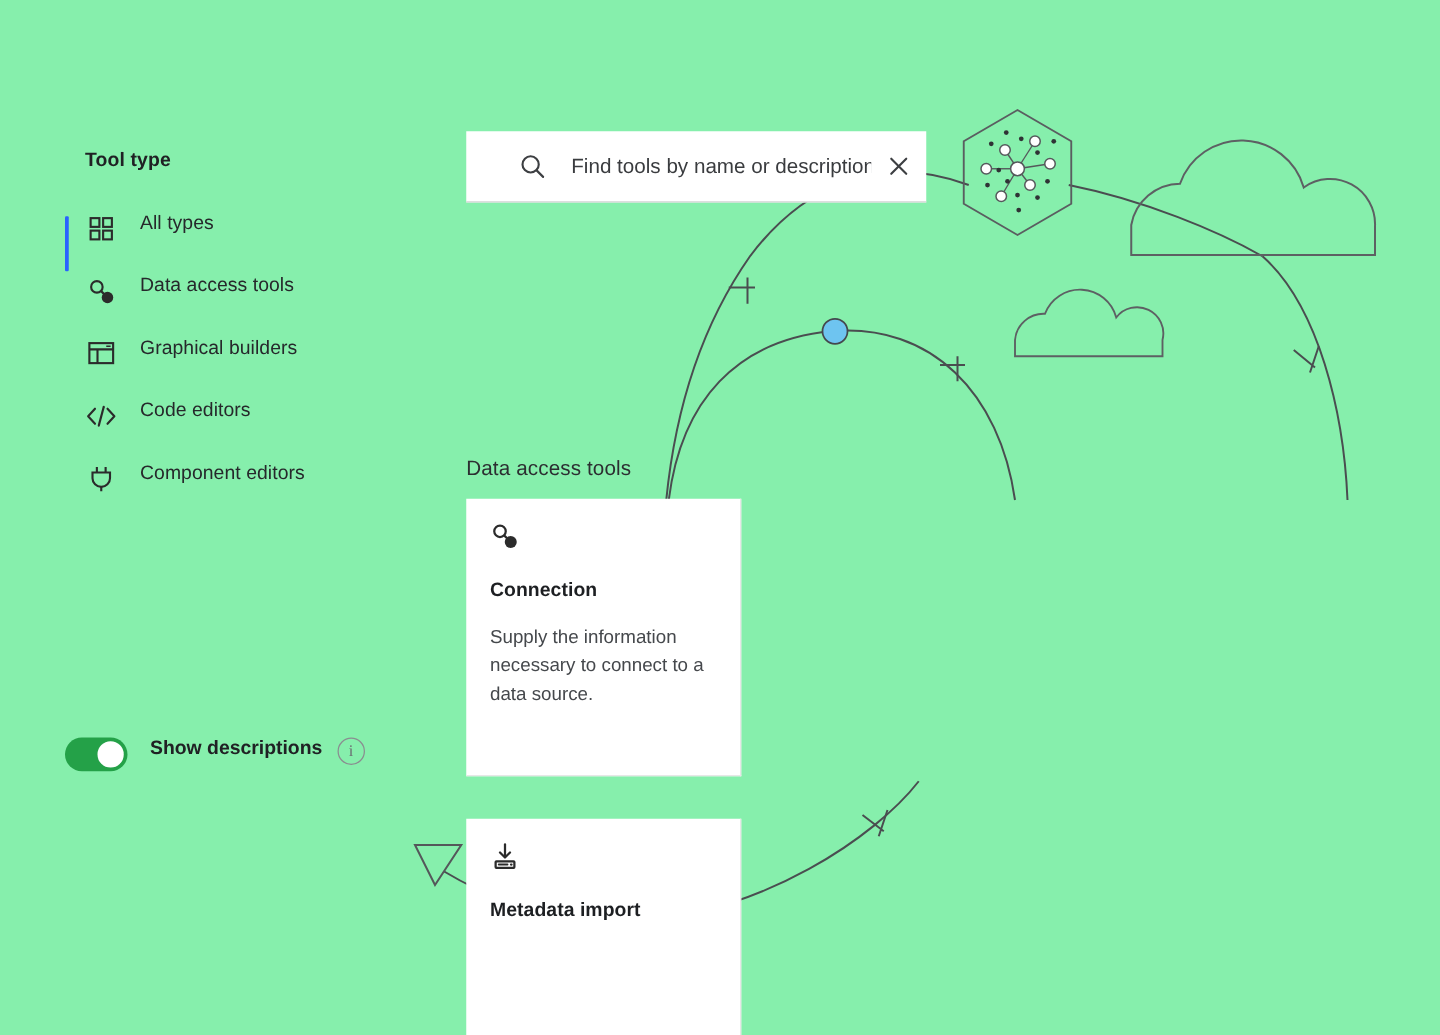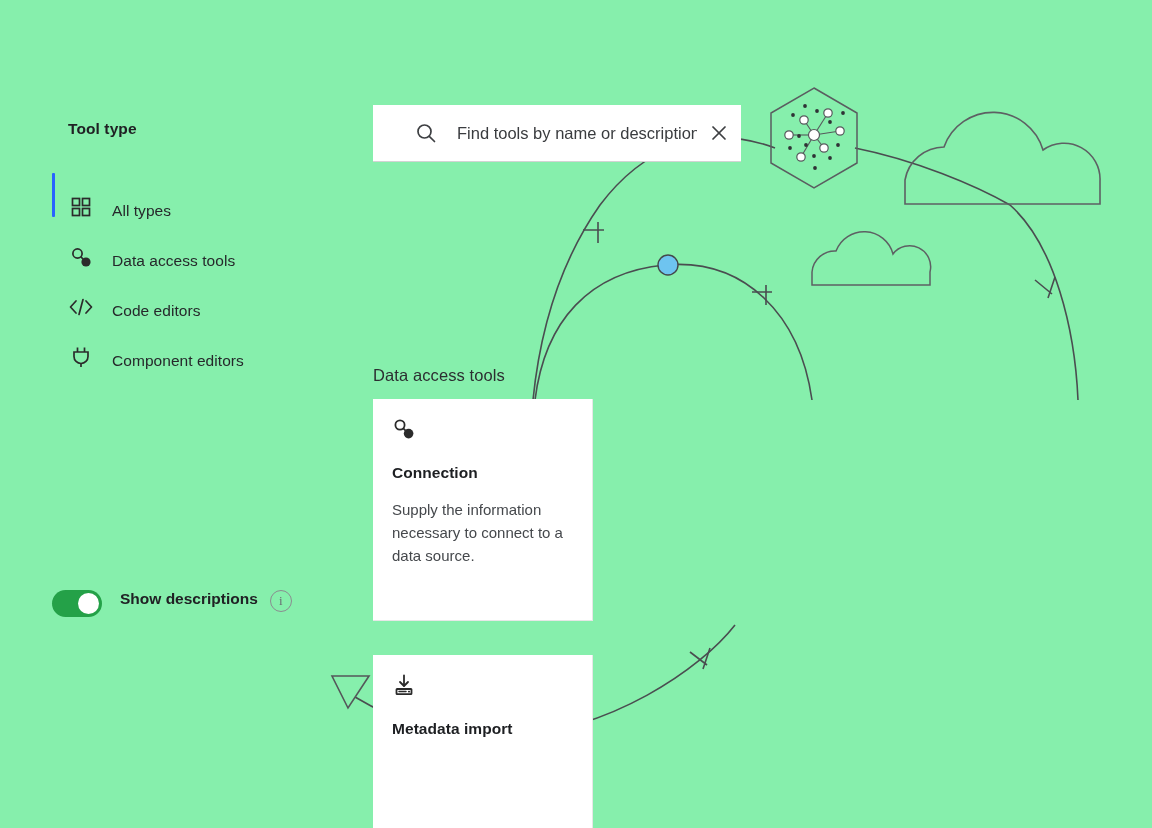--- a/index.html
+++ b/index.html
@@ -36,21 +36,21 @@
     font-size: 15.5px;
     font-weight: 700;
     color: #202124;
     letter-spacing: .1px;
     margin-left: 16px;
     margin-bottom: 32px;
   }
   .nav-item {
     position: relative;
     display: flex;
-    align-items: flex-end;
+    align-items: flex-start;
     height: 50px;
     padding-left: 16px;
     cursor: pointer;
   }
   .nav-item .bar {
     position: absolute;
     left: 0; top: 3px;
     width: 3px; height: 44px;
     background: transparent;
     border-radius: 1px;
@@ -322,20 +322,32 @@
         <svg width="24" height="24" viewBox="0 0 24 24" fill="none" stroke="currentColor" stroke-width="1.7">
           <circle cx="8.5" cy="8.5" r="4.6"></circle>
           <line x1="11.7" y1="11.7" x2="14.5" y2="14.5"></line>
           <circle cx="17" cy="17" r="4.6" fill="currentColor" stroke="none"></circle>
         </svg>
       </span>
       <span class="nav-label">Data access tools</span>
     </div>
 
 
+    <div class="nav-item">
+      <span class="bar"></span>
+      <span class="nav-icon">
+        <svg width="24" height="24" viewBox="0 0 24 24" fill="none" stroke="currentColor" stroke-width="1.7">
+          <rect x="2.5" y="3.5" width="19" height="16"></rect>
+          <line x1="2.5" y1="8.5" x2="21.5" y2="8.5"></line>
+          <line x1="9" y1="8.5" x2="9" y2="19.5"></line>
+          <line x1="16" y1="6" x2="19.5" y2="6" stroke-width="1.3"></line>
+        </svg>
+      </span>
+      <span class="nav-label">Graphical builders</span>
+    </div>
 
     <div class="nav-item">
       <span class="bar"></span>
       <span class="nav-icon">
         <svg width="26" height="22" viewBox="0 0 26 22" fill="none" stroke="currentColor" stroke-width="1.7" stroke-linecap="round" stroke-linejoin="round">
           <polyline points="8,5 2.5,11 8,17"></polyline>
           <line x1="15" y1="3.5" x2="11" y2="18.5"></line>
           <polyline points="18,5 23.5,11 18,17"></polyline>
         </svg>
       </span>

